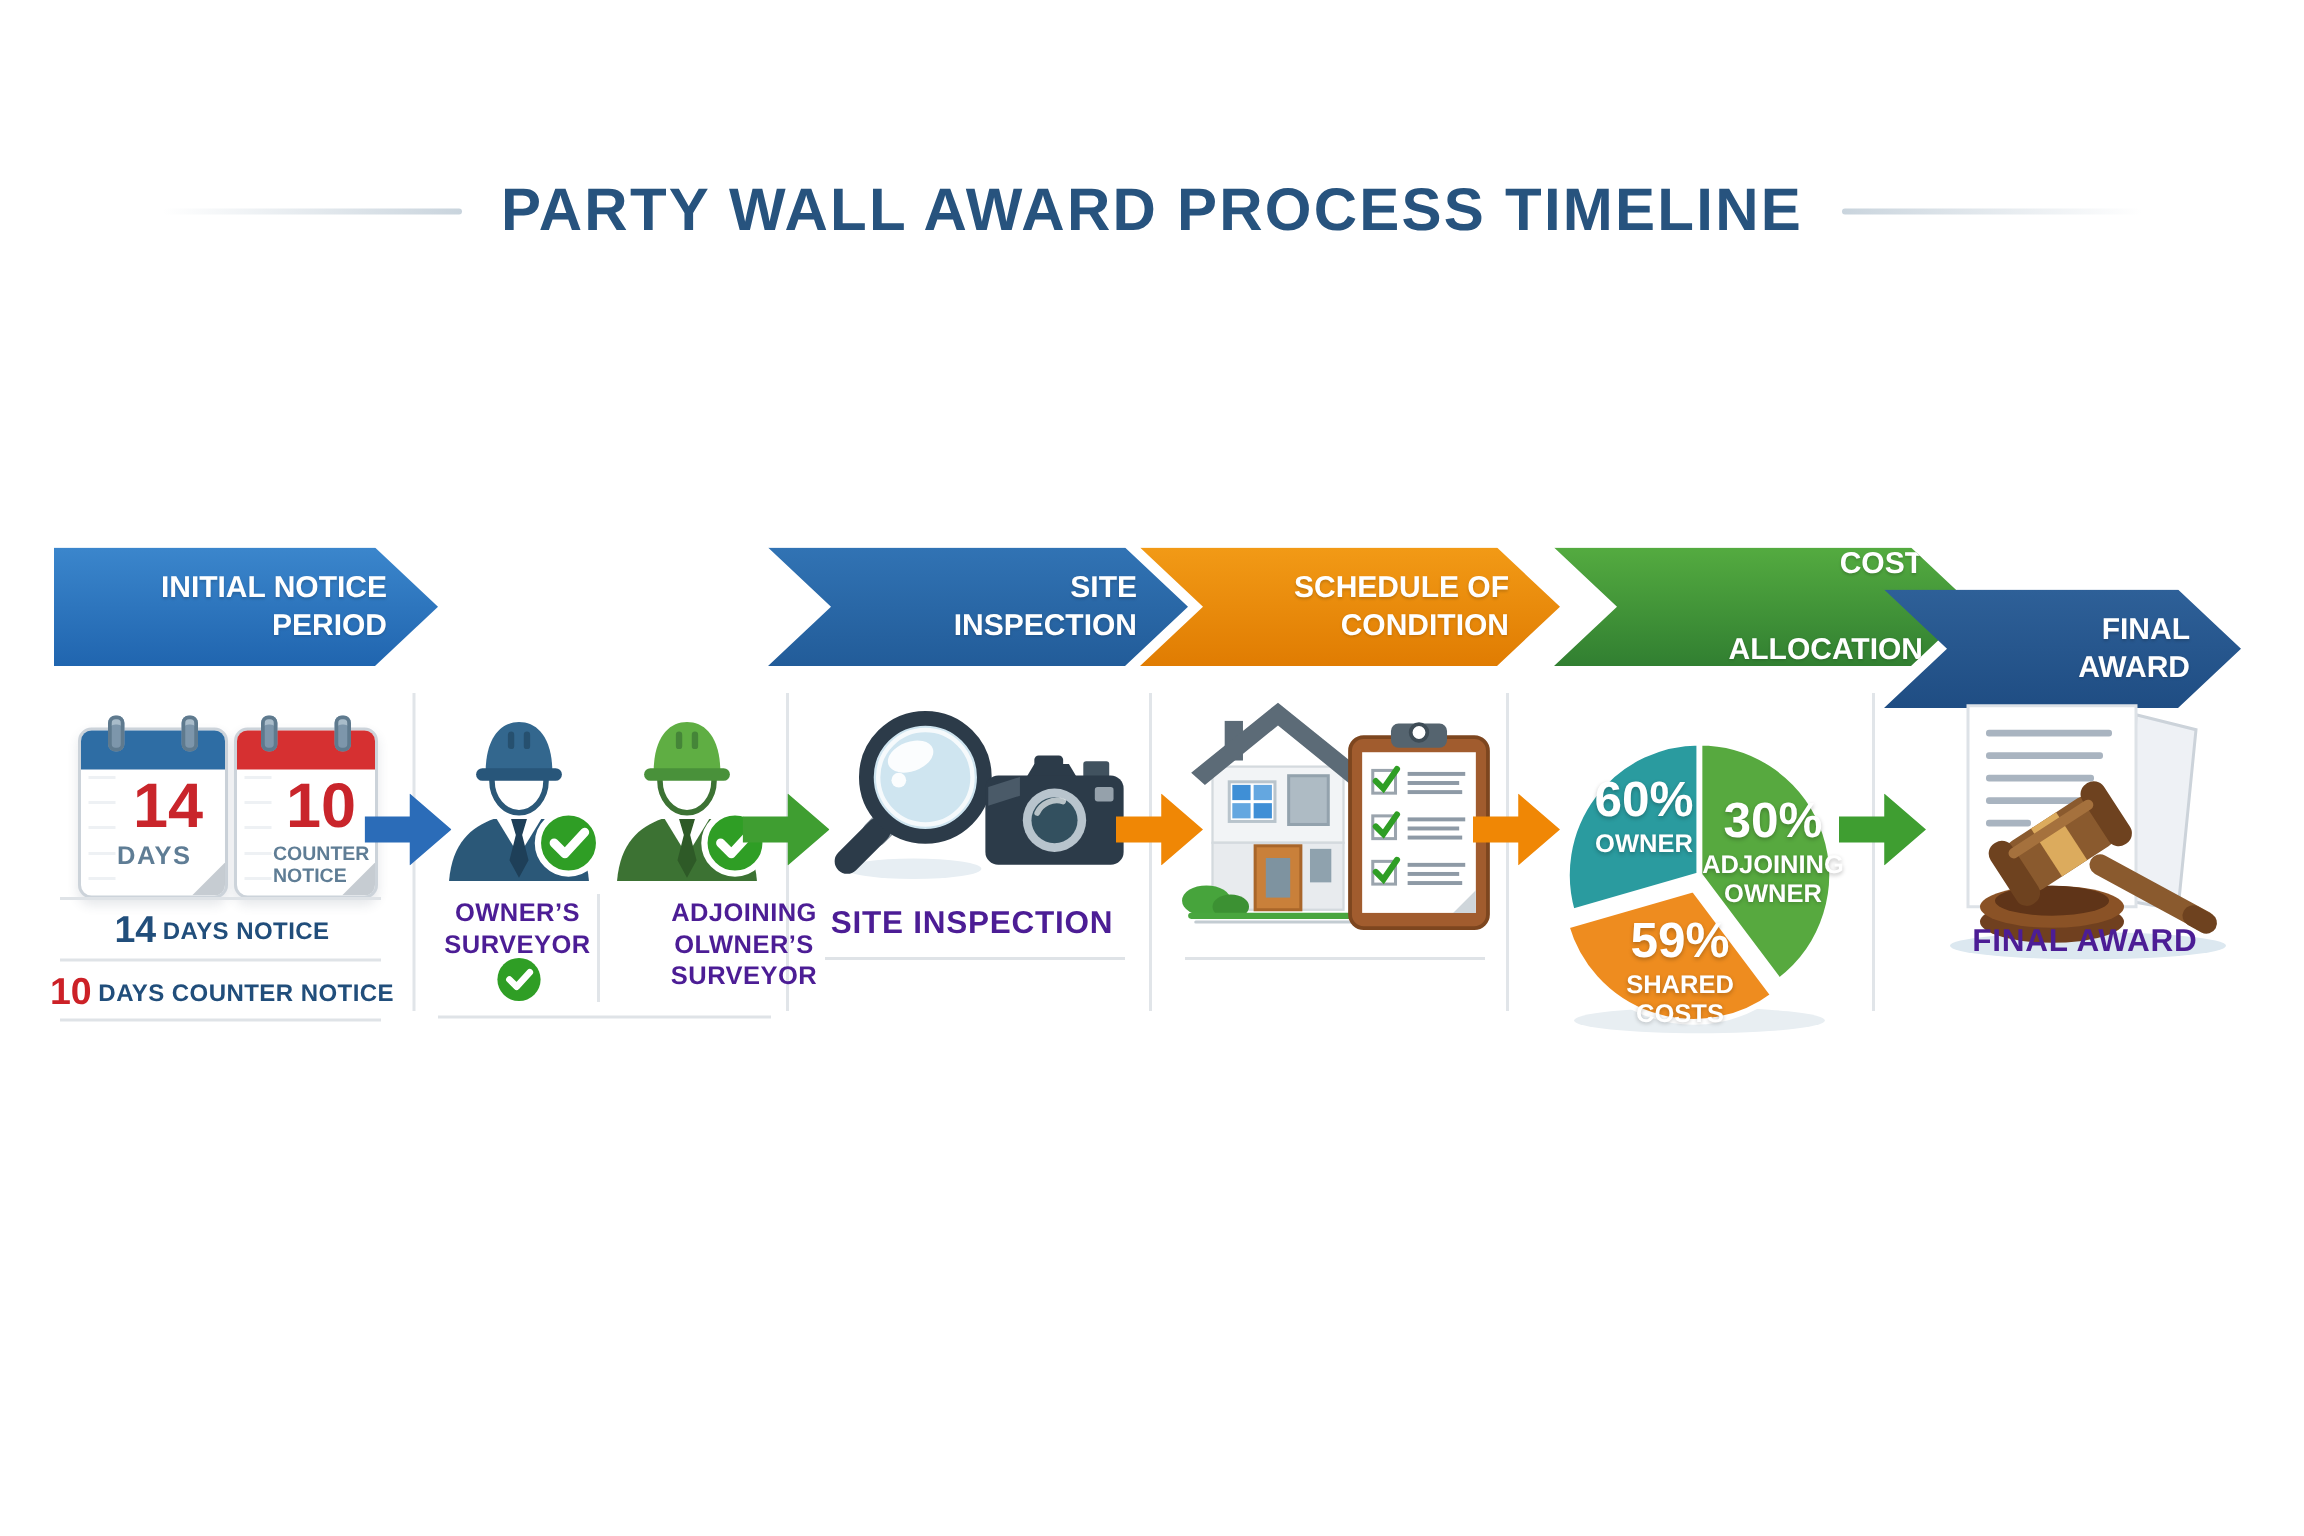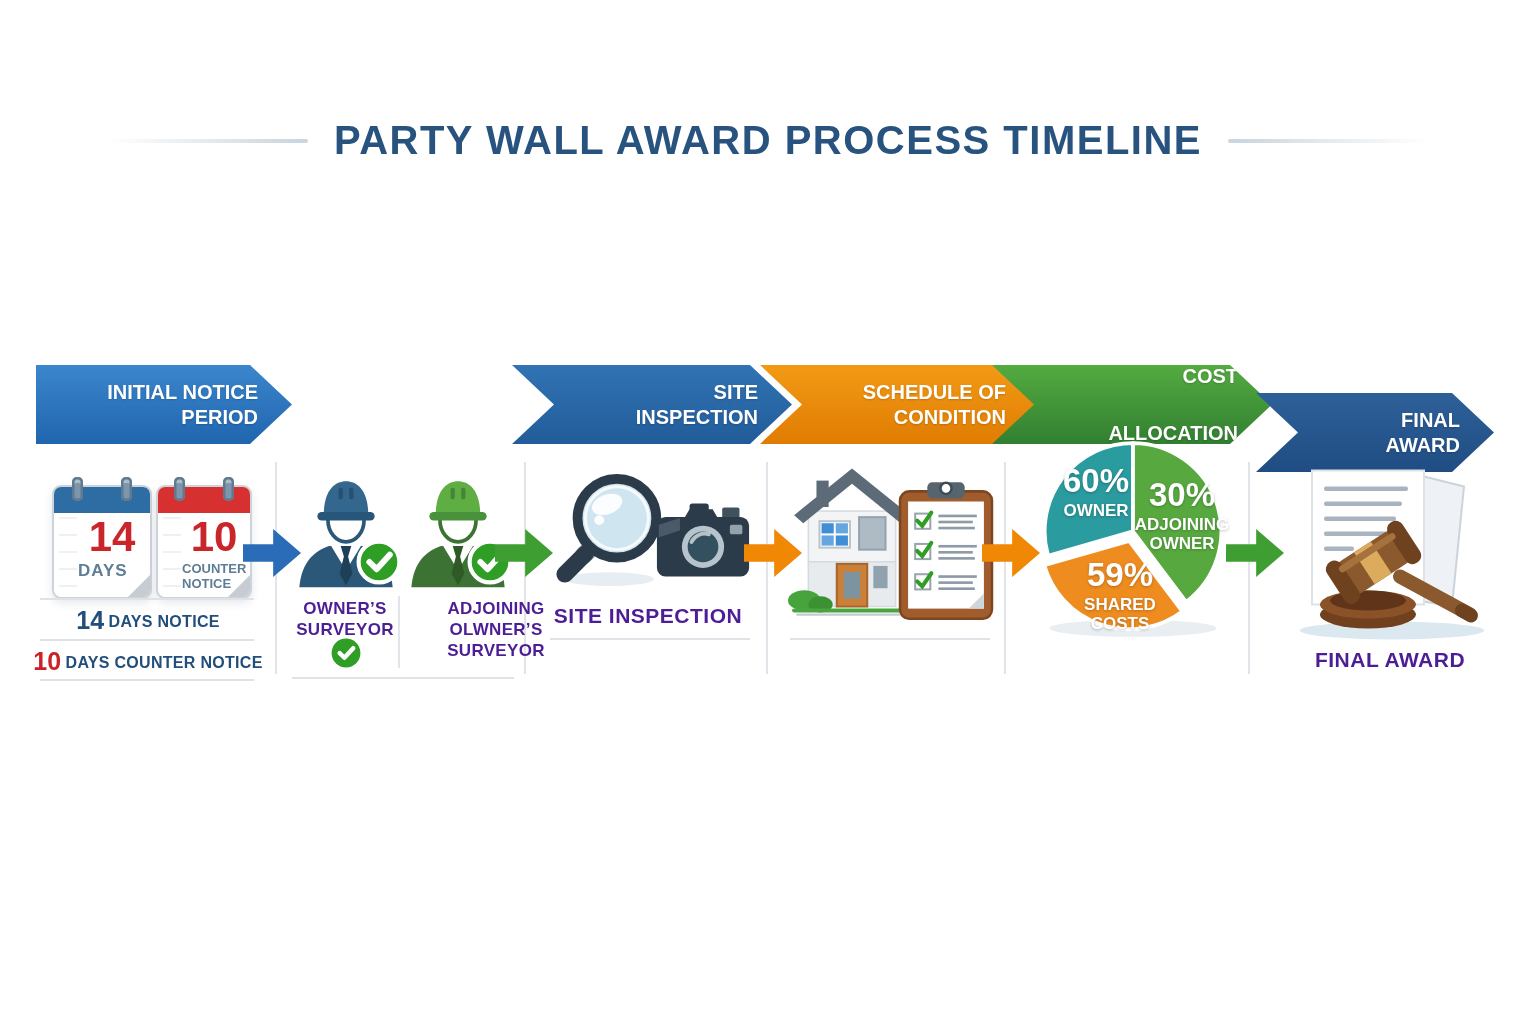--- a/index.html
+++ b/index.html
@@ -91,21 +91,21 @@
     <div class="t">PERIOD</div>
   </div>
   <div class="chev mid c3" style="left:512px;width:280px;">
     <div class="t">SITE</div>
     <div class="t">INSPECTION</div>
   </div>
   <div class="chev mid c4" style="left:760px;width:280px;">
     <div class="t">SCHEDULE OF</div>
     <div class="t">CONDITION</div>
   </div>
-  <div class="chev mid c5" style="left:992px;width:280px;gap:32px;">
+  <div class="chev mid c5" style="left:1036px;width:280px;gap:32px;">
     <div class="t">COST</div>
     <div class="t">ALLOCATION</div>
   </div>
   <div class="chev mid c6" style="left:1256px;width:238px;">
     <div class="t">FINAL</div>
     <div class="t">AWARD</div>
   </div>
 
   <div class="vsep" style="left:275px;"></div>
   <div class="vsep" style="left:524px;"></div>
@@ -276,21 +276,21 @@
         <rect x="40" y="95" width="38" height="2.6" fill="#8e9aa6"></rect>
         <rect x="40" y="101" width="34" height="2.6" fill="#8e9aa6"></rect>
         <rect x="40" y="107" width="36" height="2.6" fill="#8e9aa6"></rect>
       </g>
     </svg>
   </div>
   <div class="hsep" style="left:790px;top:638px;width:200px;"></div>
 
   <div class="arrow a-orange" style="left:982px;"></div>
 
-  <div class="abs" style="left:1038px;top:436px;width:190px;height:205px;">
+  <div class="abs" style="left:1038px;top:488px;width:190px;height:205px;">
     <svg viewBox="-100 -100 200 215" width="190" height="205">
       <ellipse cx="0" cy="102" rx="88" ry="9" fill="#e8eef2"></ellipse>
       <g stroke="#ffffff" stroke-width="4" stroke-linejoin="round">
         <path d="M0 0 L0 -93 A93 93 0 0 0 -89.4 25.7 Z" fill="#2a9b9f"></path>
         <g transform="translate(-4 10)">
           <path d="M0 0 L-89.4 25.7 A93 93 0 0 0 55.9 74.3 Z" fill="#ee8c1f"></path>
         </g>
         <path d="M0 0 L55.9 74.3 A93 93 0 0 0 0 -93 Z" fill="#57a93f"></path>
       </g>
     </svg>
@@ -329,15 +329,15 @@
       <line x1="170" y1="144" x2="179" y2="149" stroke="#6e421f" stroke-width="14" stroke-linecap="round"></line>
       <g transform="rotate(-33 81 95)">
         <rect x="44" y="77" width="74" height="38" rx="11" fill="#8a5a2e"></rect>
         <rect x="36" y="72" width="17" height="48" rx="8" fill="#6e421f"></rect>
         <rect x="109" y="72" width="17" height="48" rx="8" fill="#6e421f"></rect>
         <rect x="70" y="77" width="20" height="38" fill="#dcab5d"></rect>
         <rect x="48" y="81" width="66" height="7" rx="3.5" fill="#a5713d"></rect>
       </g>
     </svg>
   </div>
-  <div class="cap big" style="left:1290px;top:648px;width:200px;">FINAL AWARD</div>
+  <div class="cap big" style="left:1290px;top:616px;width:200px;">FINAL AWARD</div>
 
 </div>
 
 </body></html>

